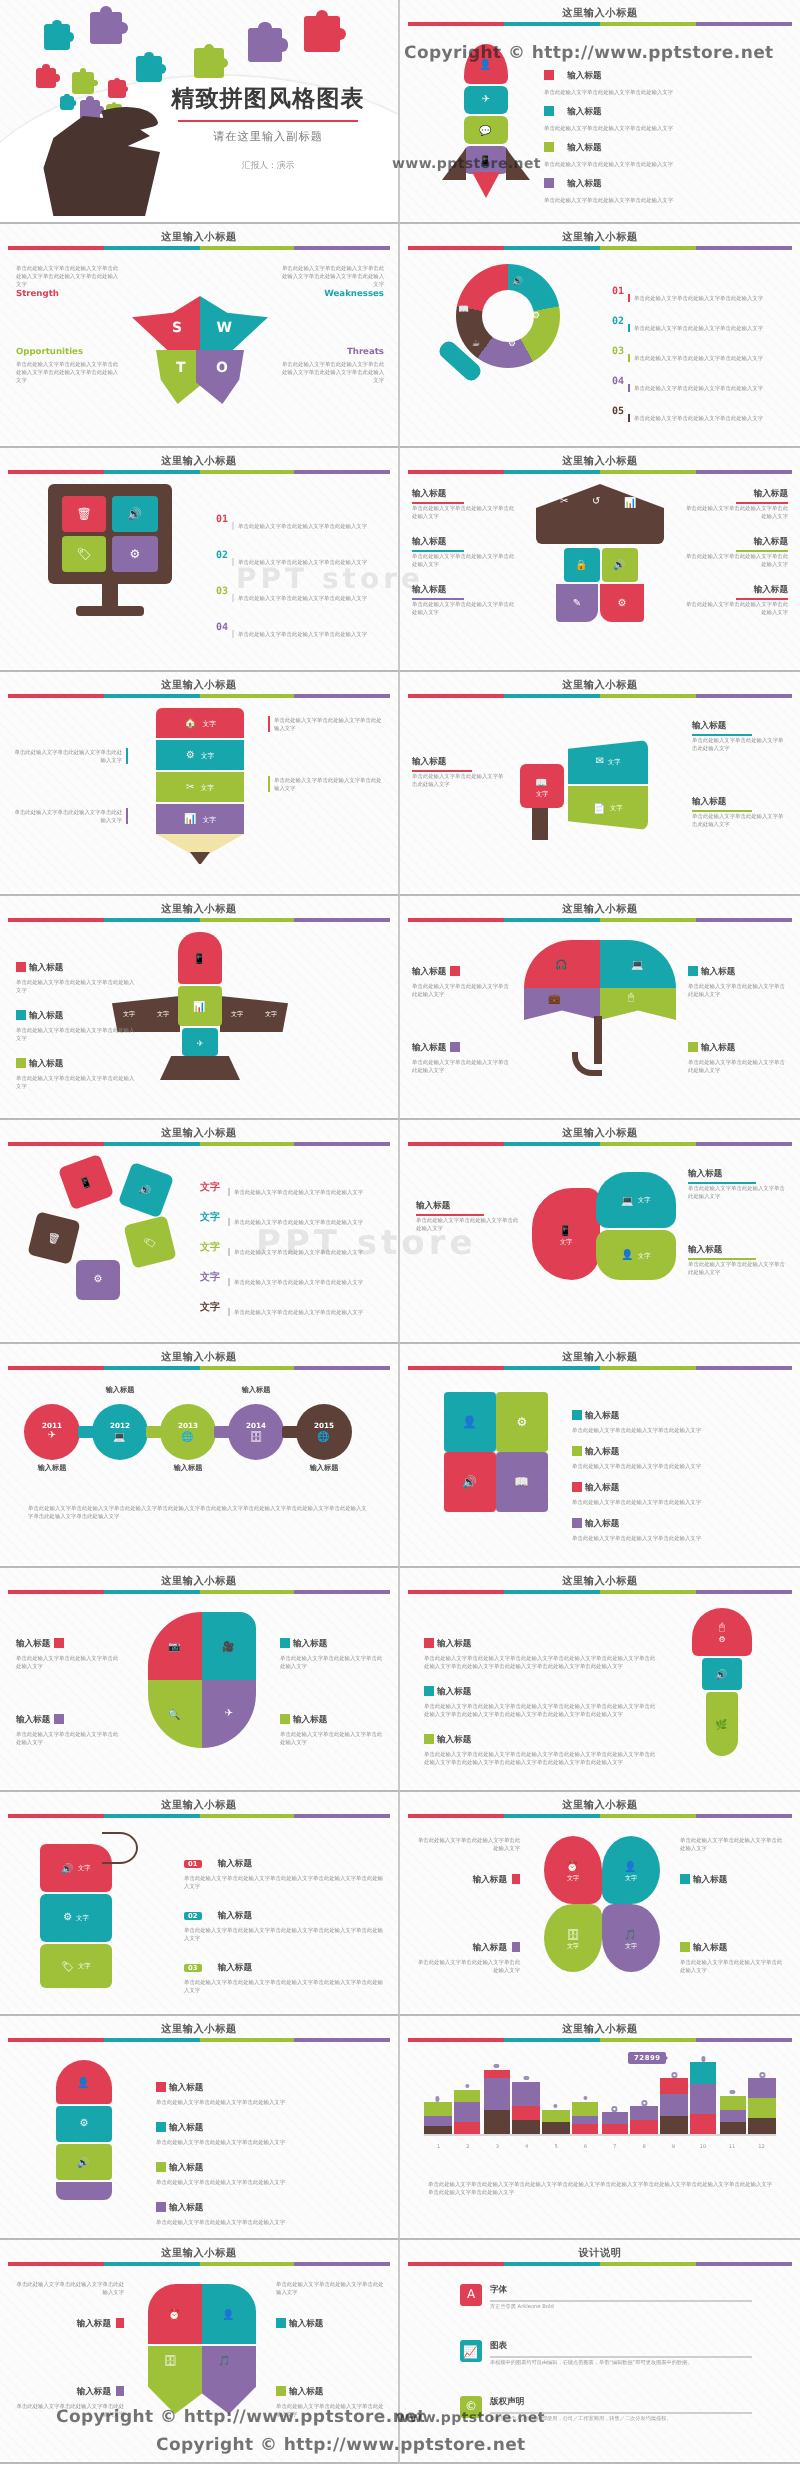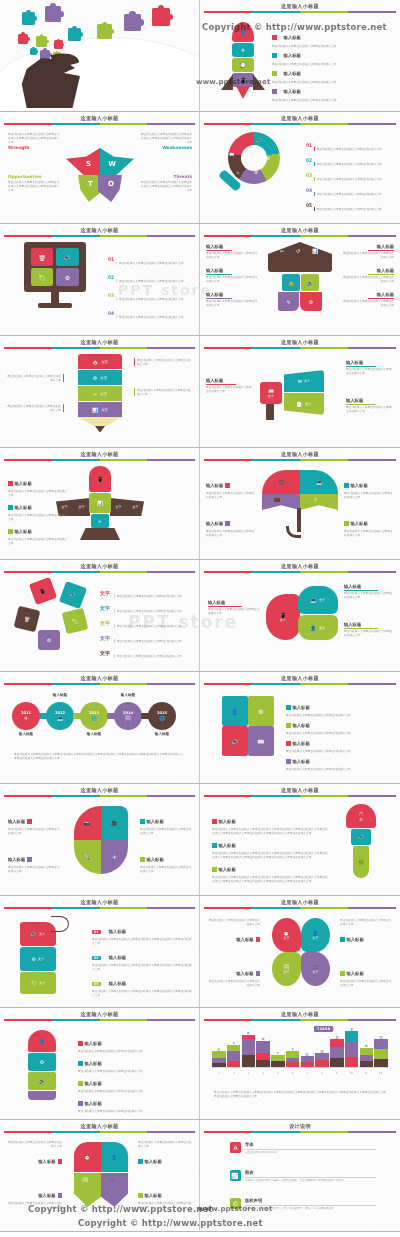--- a/index.html
+++ b/index.html
@@ -191,20 +191,26 @@
       <div class="pz c3" style="left:53px;top:52px;width:8px;height:8px">
           <b></b>
         </div>
       <div class="pz c2" style="left:30px;top:48px;width:7px;height:7px">
           <b></b>
         </div>
 
       <div class="head"></div>
       <div class="horn"></div>
 
+      <div class="hdr">
+        <div class="mainTitle">精致拼图风格图表</div>
+        <div class="tUnderline"></div>
+        <div class="subTitle">请在这里输入副标题</div>
+        <div class="presenter">汇报人：演示</div>
+      </div>
     </div>
 
     <div class="slide">
       <div class="paper"></div>
       <div class="sTitle">这里输入小标题</div>
       <div class="rule">
           <i></i>
           <i></i>
           <i></i>
           <i></i>

